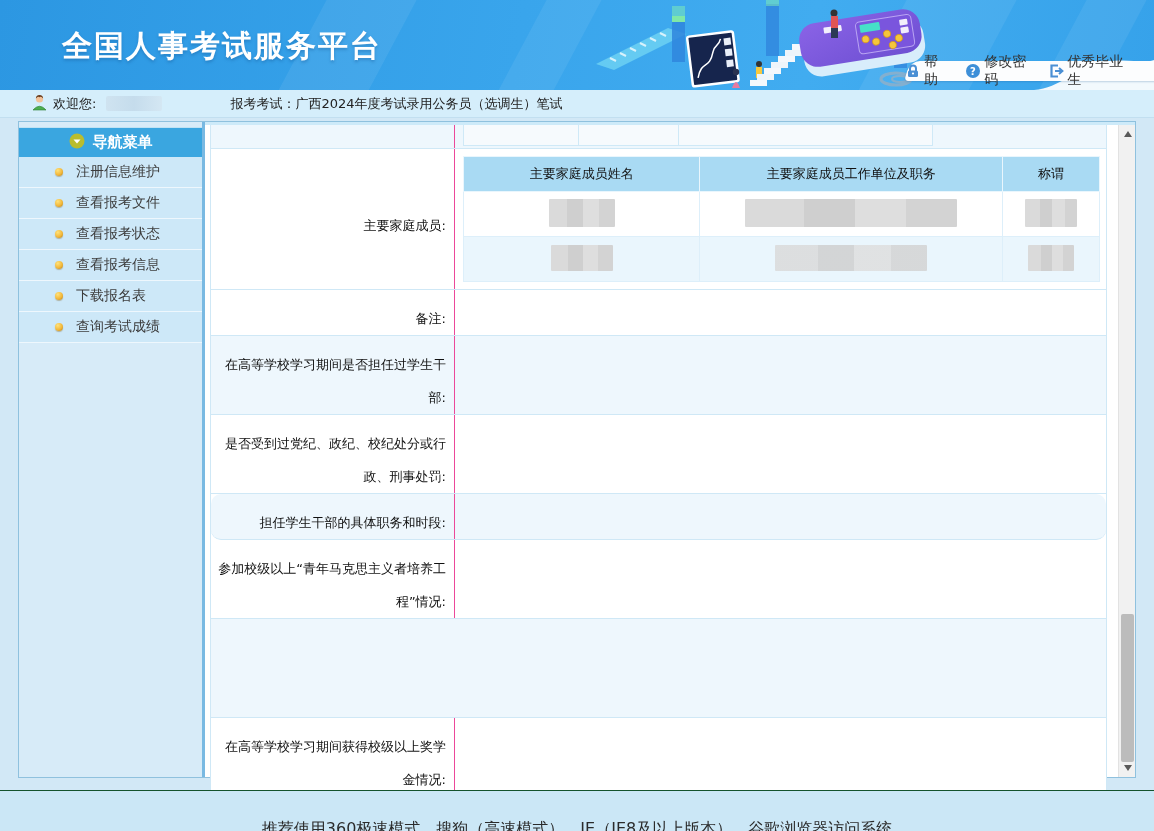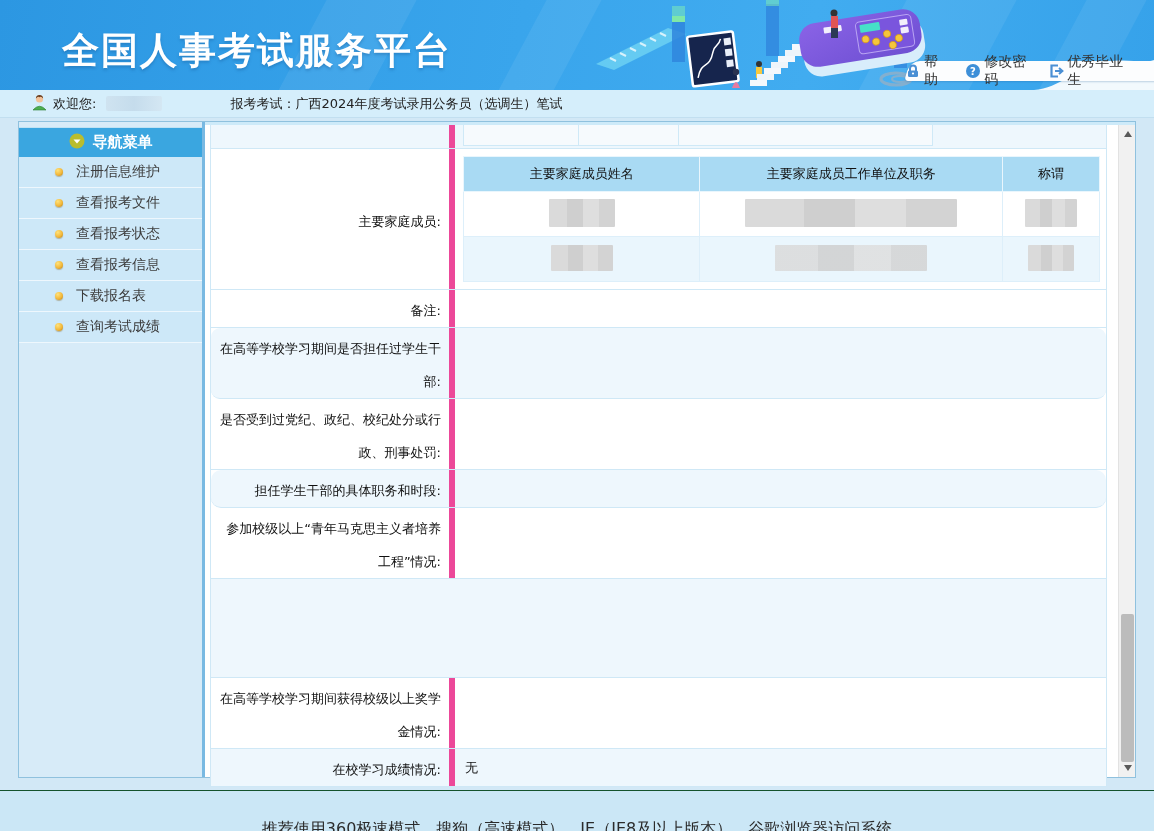--- a/index.html
+++ b/index.html
@@ -5,21 +5,21 @@
   * { margin:0; padding:0; box-sizing:border-box; }
   html,body { width:1154px; height:831px; overflow:hidden; }
   body { font-family:"DejaVu Sans","Liberation Sans",sans-serif; background:#d2e8f6; position:relative; }
   #screen { position:absolute; inset:0; width:1154px; height:831px; }
 
   
   .header { position:absolute; top:0; left:0; width:1154px; height:90px;
     background:linear-gradient(100deg,#2c97e2 0%,#39a5ec 45%,#41acf0 70%,#36a2ea 100%); overflow:hidden; }
   .stripe { position:absolute; top:-20px; height:140px; background:rgba(255,255,255,.07); transform:skewX(-28deg); }
   .s1{left:300px;width:90px;} .s2{left:520px;width:55px;} .s3{left:880px;width:110px;} .s4{left:1060px;width:60px;}
-  .app-title { position:absolute; left:62px; top:26px; color:#ffffff; font-size:37px; font-weight:bold;
+  .app-title { position:absolute; left:62px; top:26px; color:#ffffff; font-size:30px; font-weight:bold;
     letter-spacing:2px; text-shadow:0 2px 3px rgba(20,80,140,.35); }
   .illus { position:absolute; right:228px; top:0; }
   .white-wave { position:absolute; right:0; top:48px; }
 
   .utilbar { position:absolute; top:61px; right:0; height:20px; width:252px; }
   .utilbar-bg { position:absolute; top:0; bottom:0; left:8px; right:-14px; background:#fcfdfe;
     border-radius:10px 0 0 4px; transform:skewX(-16deg); transform-origin:top right;
     box-shadow:0 1px 2px rgba(30,90,150,.25); }
   .utilbar-row { position:absolute; right:16px; top:0; height:100%; display:flex; align-items:center; gap:4px;
     font-size:14px; color:#333; }
@@ -45,22 +45,22 @@
     padding-left:36px; gap:13px; font-size:14px; color:#3c3c3c; cursor:pointer; }
   .bullet { width:8px; height:8px; border-radius:50%;
     background:radial-gradient(circle at 35% 30%,#ffe27a,#f3b93c 55%,#b97f10); box-shadow:0 1px 1px rgba(120,80,0,.35); }
 
   .content { position:relative; flex:1; background:#ffffff; border-top:3px solid #cdeaf9; }
 
   
   .ftable { margin-left:5px; width:897px; border:1px solid #cfe8f6; border-top:none; font-size:13px; color:#111; }
   .frow { display:flex; border-bottom:1px solid #cfe8f6; background:#fff; }
   .frow.alt { background:#eef7fd; }
-  .flabel { width:244px; border-right:6px solid #ec4899; display:flex; align-items:center; justify-content:flex-end;
-    text-align:right; padding:4px 8px 0 6px; line-height:33px; }
+  .flabel { width:244px; border-right:1px solid #ec4899; display:flex; align-items:center; justify-content:flex-end;
+    text-align:right; padding:12px 8px 0 6px; line-height:33px; }
   .fvalue { flex:1; display:flex; align-items:center; padding-left:10px; }
 
   .remnant { margin-left:8px; width:470px; height:21px; align-self:flex-start; display:flex;
     background:#f6fafd; border:1px solid #cfe9f7; border-top:none; }
   .remnant div { height:100%; }
   .remnant .c1{width:115px; border-right:1px solid #cfe9f7;} .remnant .c2{width:100px; border-right:1px solid #cfe9f7;} .remnant .c3{flex:1;}
 
   table.famtbl { border-collapse:collapse; width:637px; margin:7px 0 7px 8px; background:#fff;
     border:1px solid #cfe9f7; }
   table.famtbl th { background:#a9daf3; height:35px; font-size:13px; font-weight:normal; color:#111;
@@ -317,21 +317,21 @@
             </tbody>
               </table>
           </div>
         </div>
 
         <div class="frow" style="min-height:34px;">
           <div class="flabel">备注:</div>
           <div class="fvalue"></div>
         </div>
 
-        <div class="frow alt" style="min-height:36px;border-radius:9px;">
+        <div class="frow alt" style="min-height:36px;">
           <div class="flabel">在高等学校学习期间是否担任过学生干部:</div>
           <div class="fvalue"></div>
         </div>
 
         <div class="frow" style="min-height:67px;">
           <div class="flabel">是否受到过党纪、政纪、校纪处分或行政、刑事处罚:</div>
           <div class="fvalue"></div>
         </div>
 
         <div class="frow alt" style="min-height:35px;border-radius:10px;">

